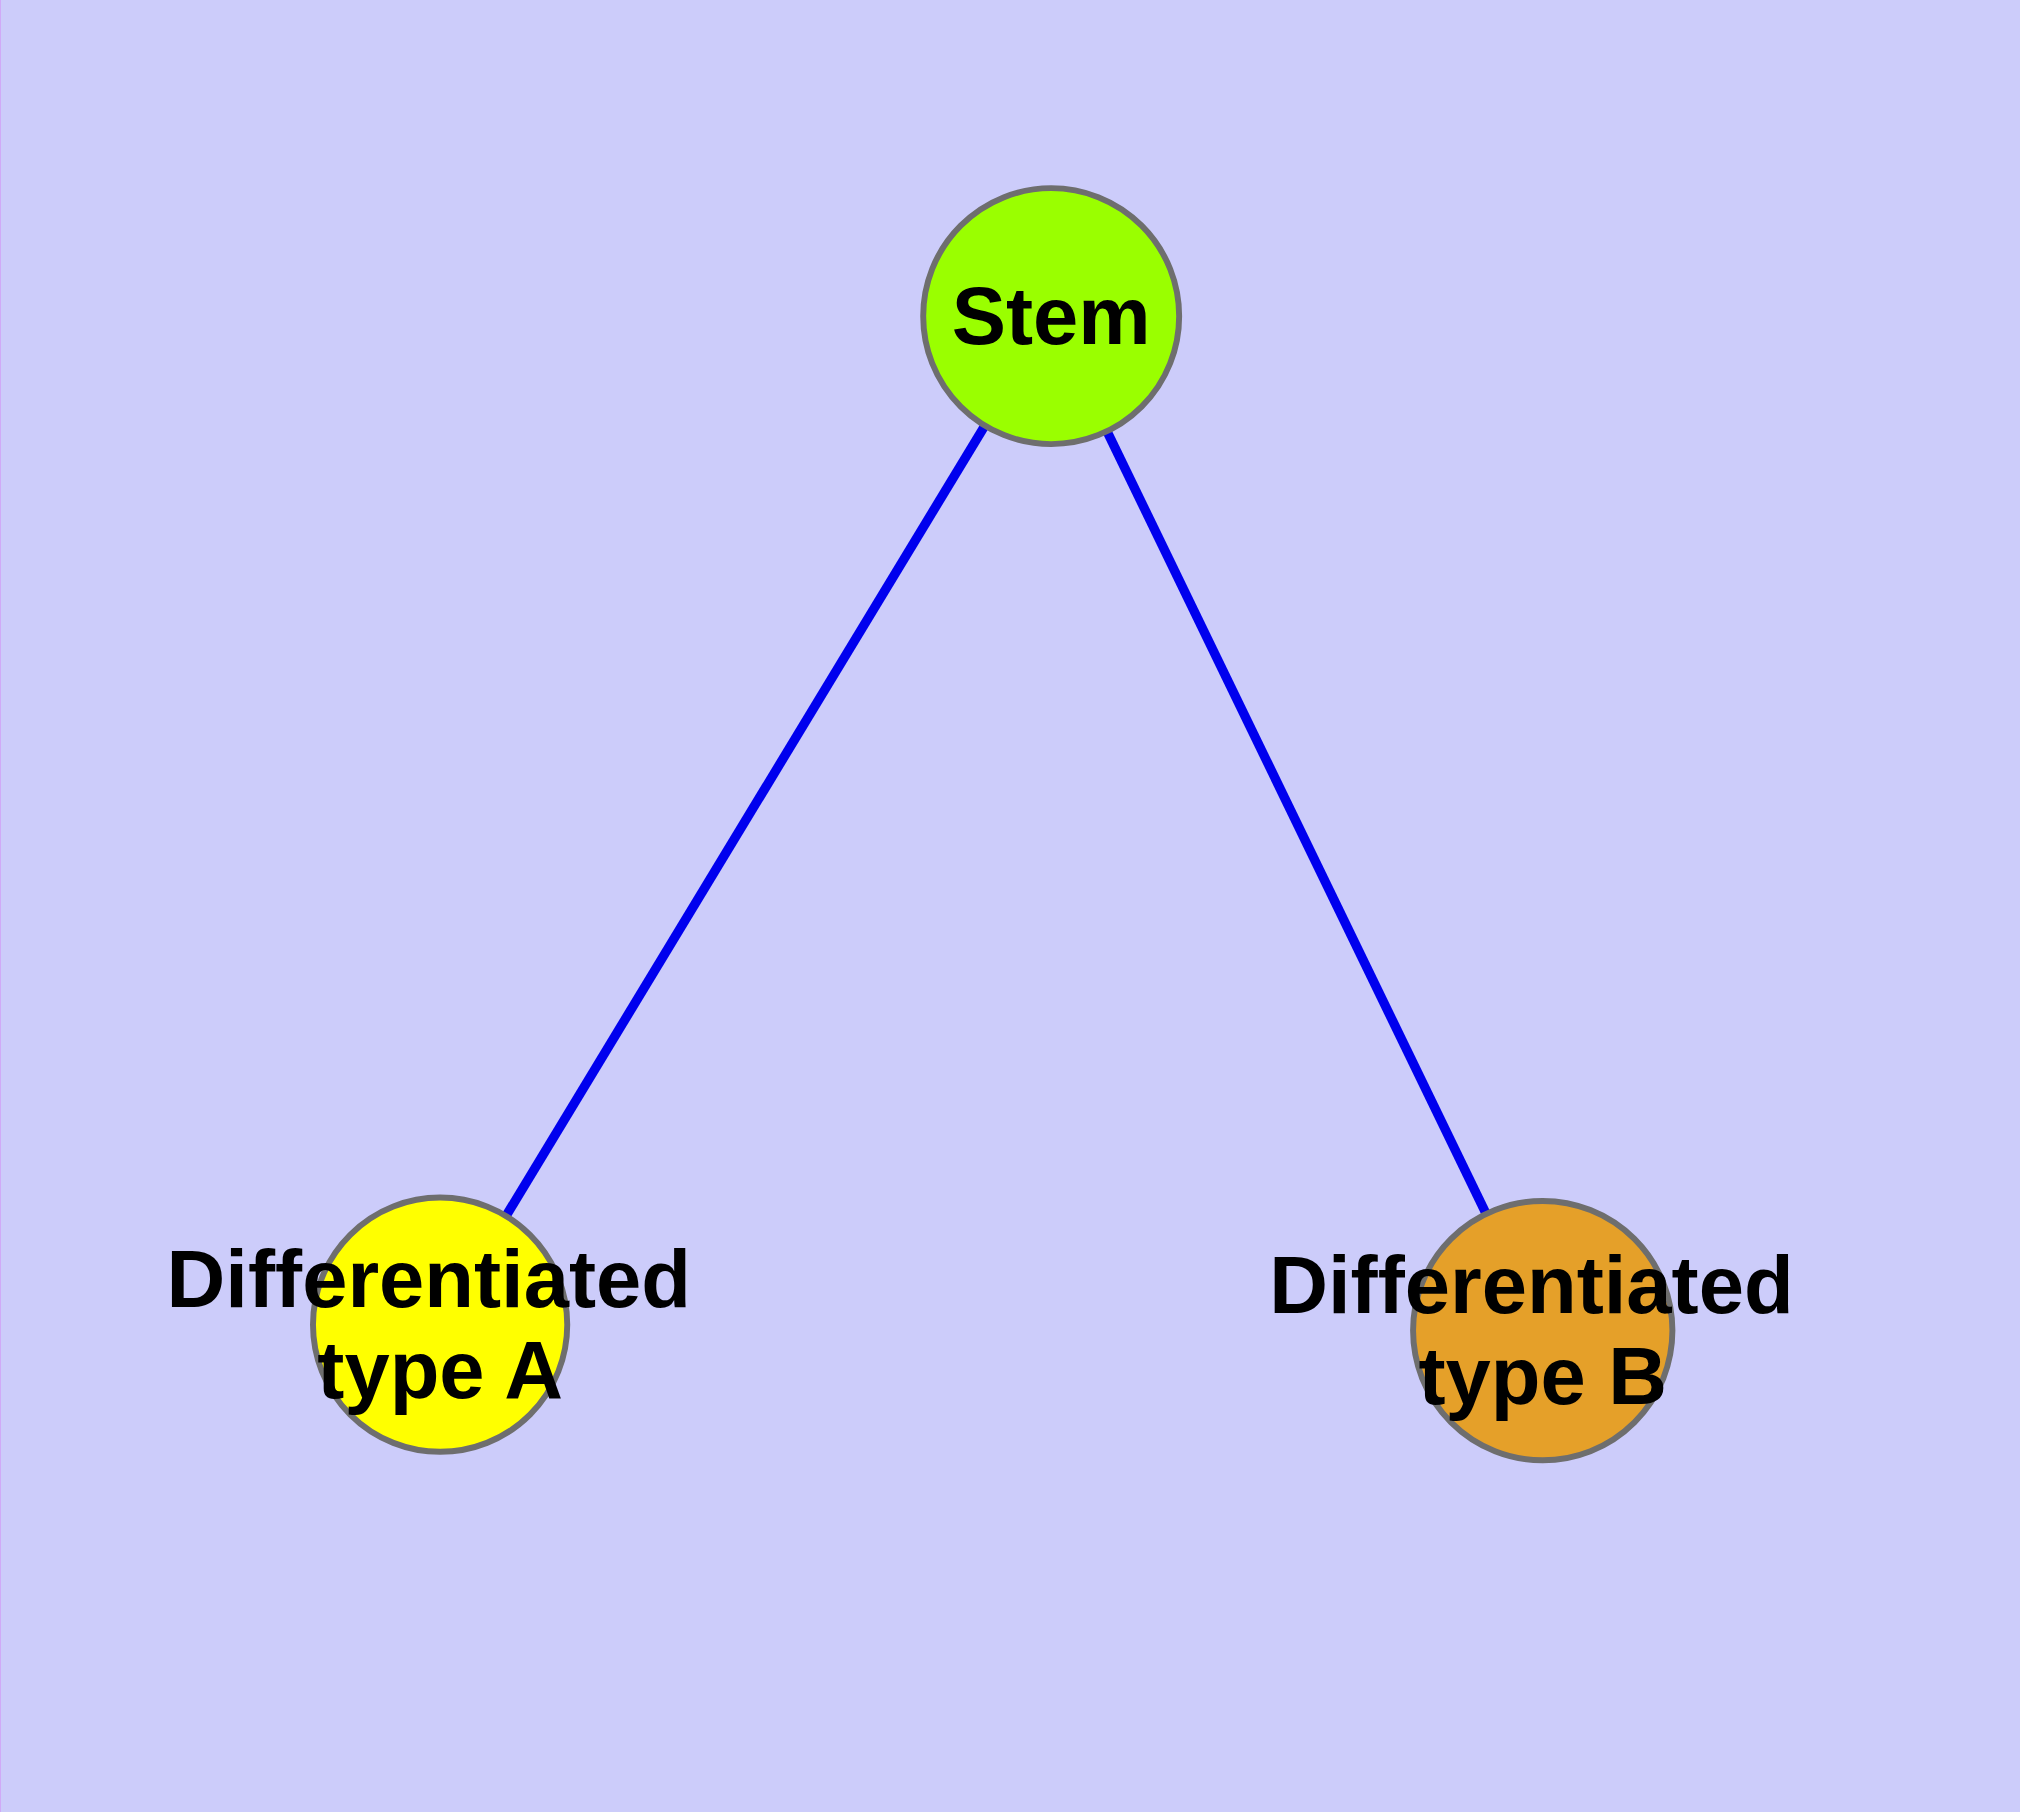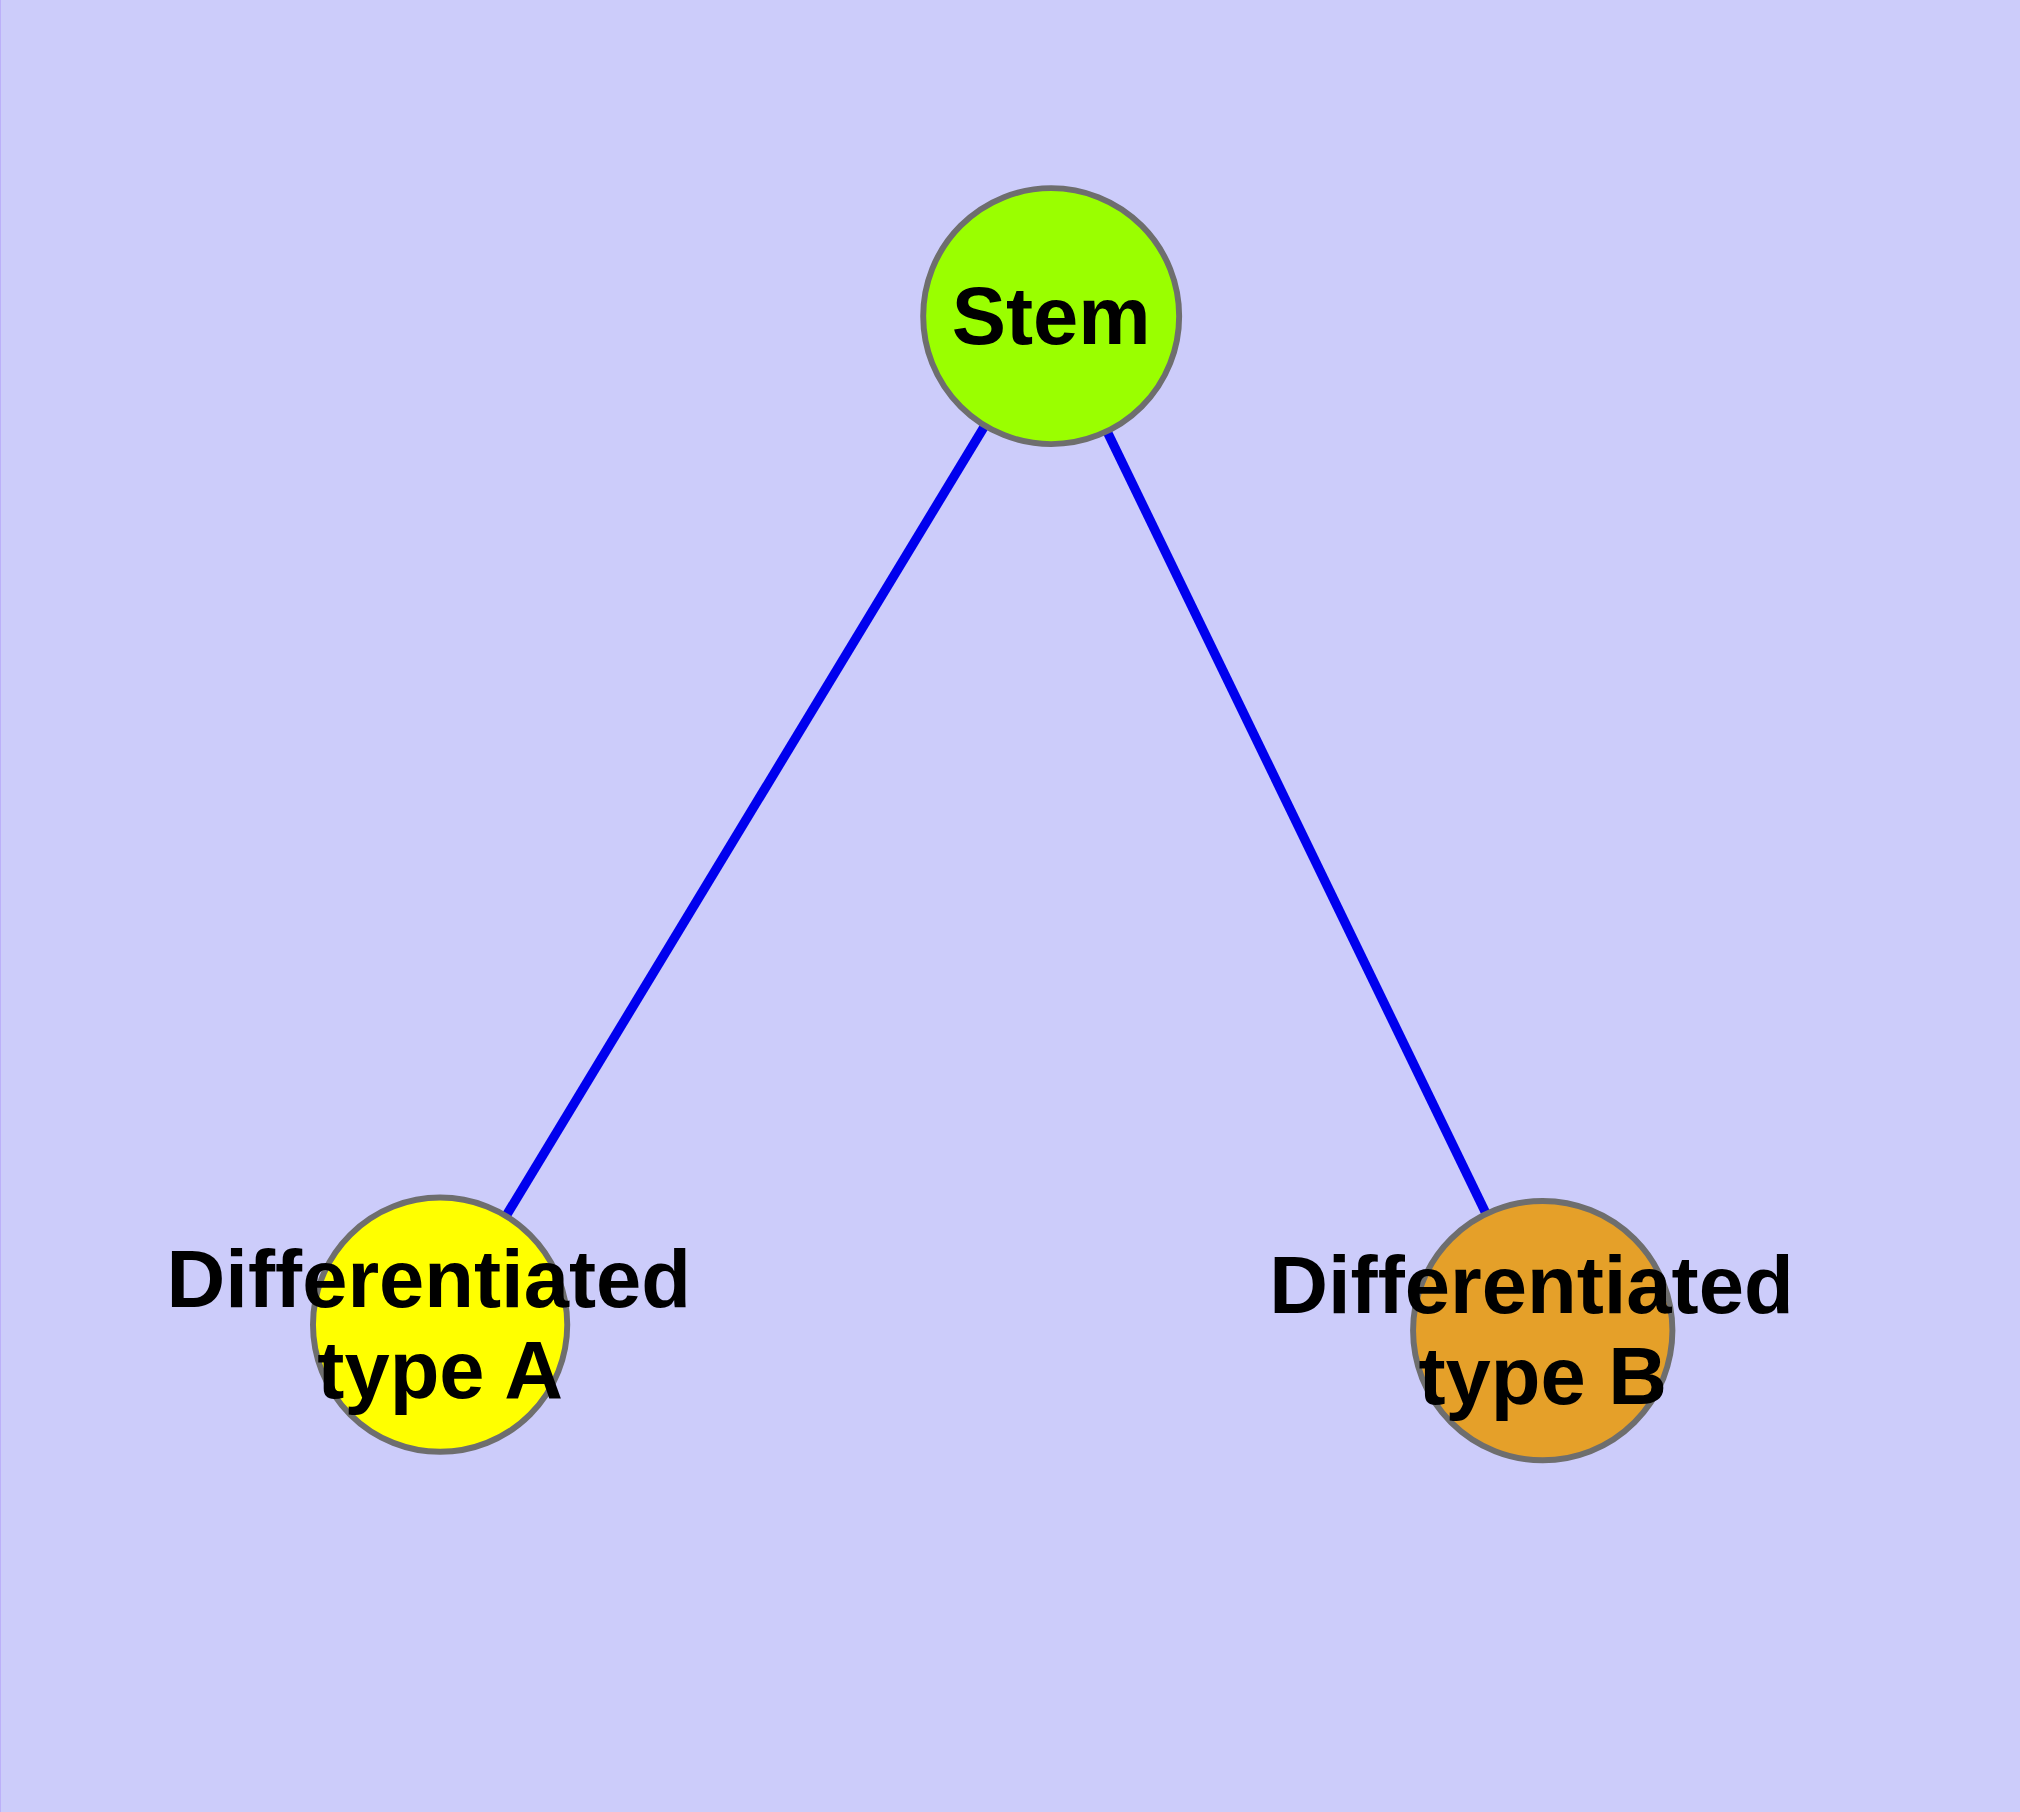--- a/index.html
+++ b/index.html
@@ -5,21 +5,21 @@
 <style>
   html, body {
     margin: 0;
     padding: 0;
     background: #ccccfa;
   }
   #canvas {
     position: relative;
     width: 2021px;
     height: 1812px;
-    background: #8b5cf6;
+    background: #d946ef;
     overflow: hidden;
     font-family: "Liberation Sans", "DejaVu Sans", sans-serif;
   }
   #graph-svg {
     position: absolute;
     inset: 0;
     width: 2021px;
     height: 1812px;
     display: block;
   }

